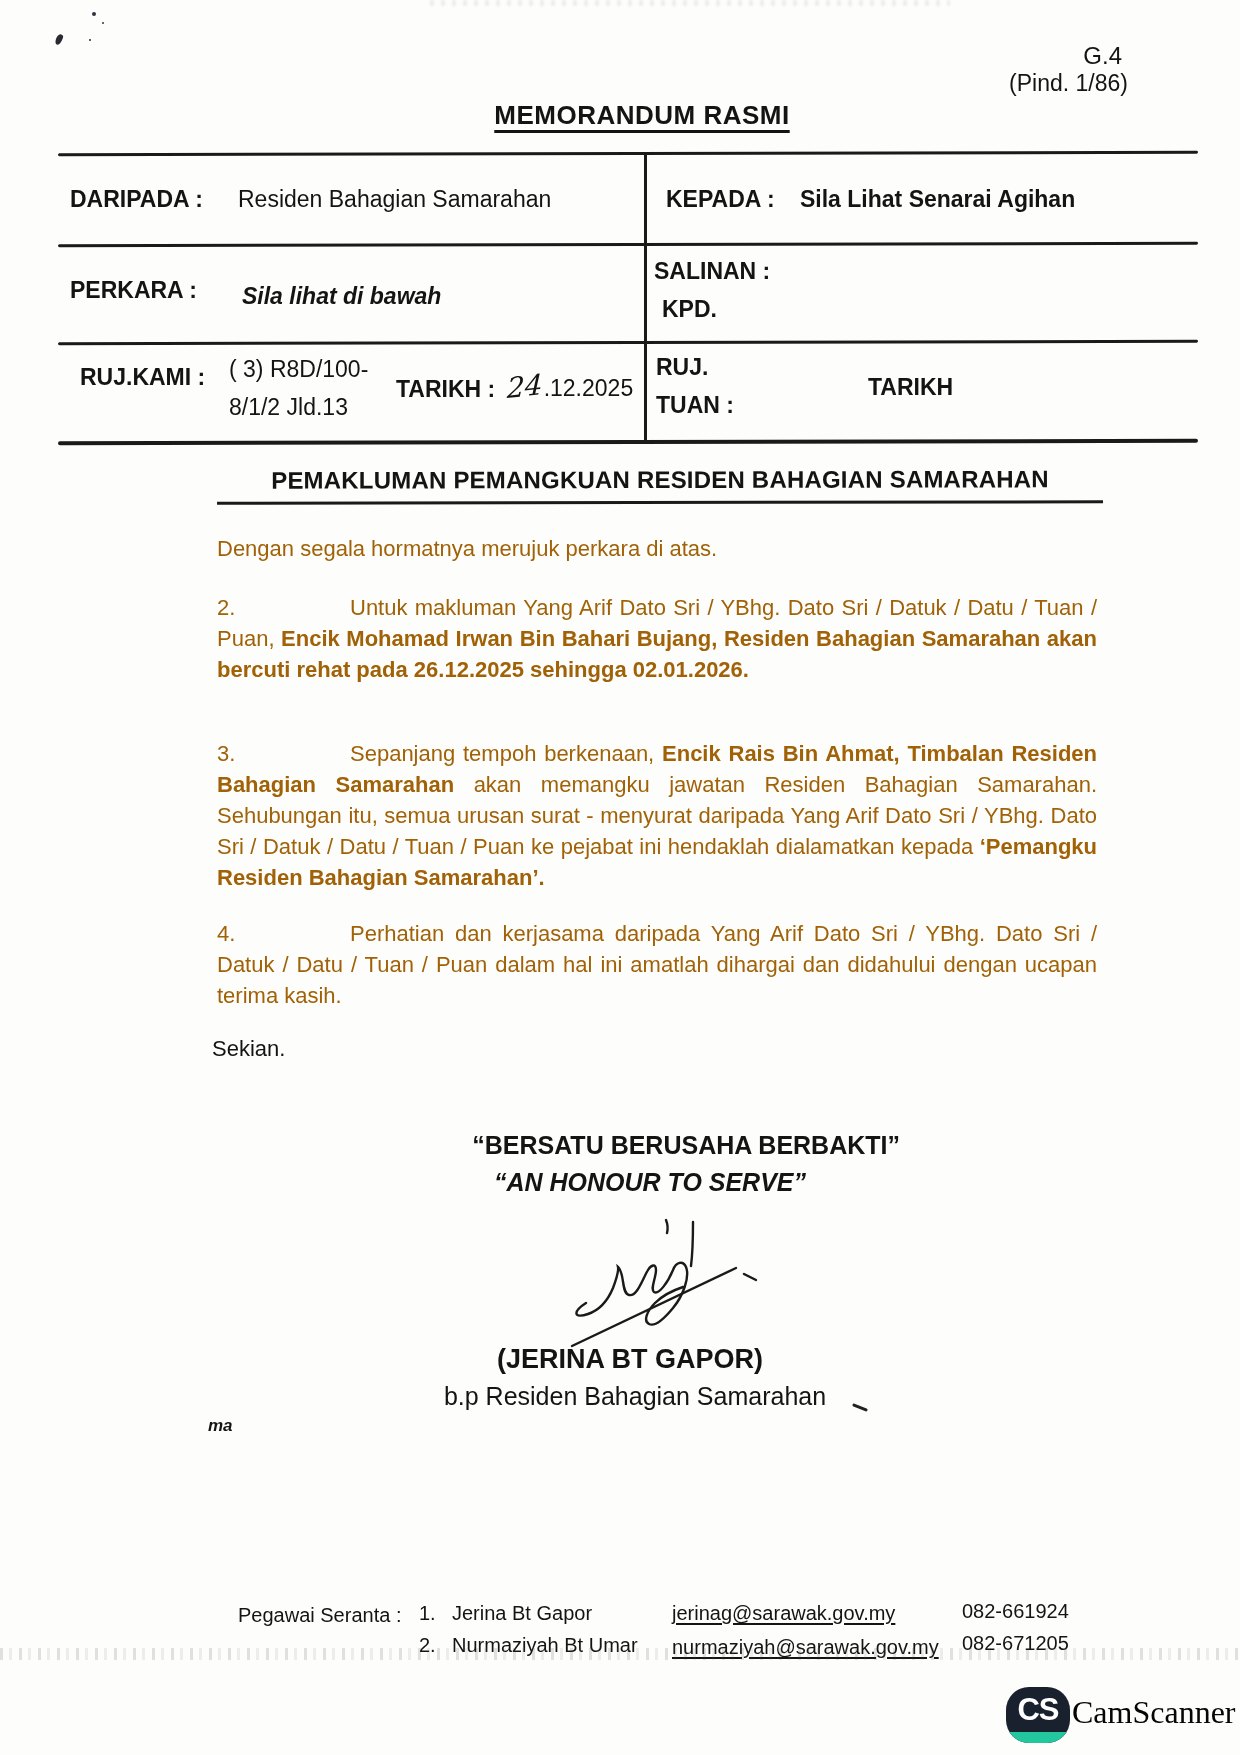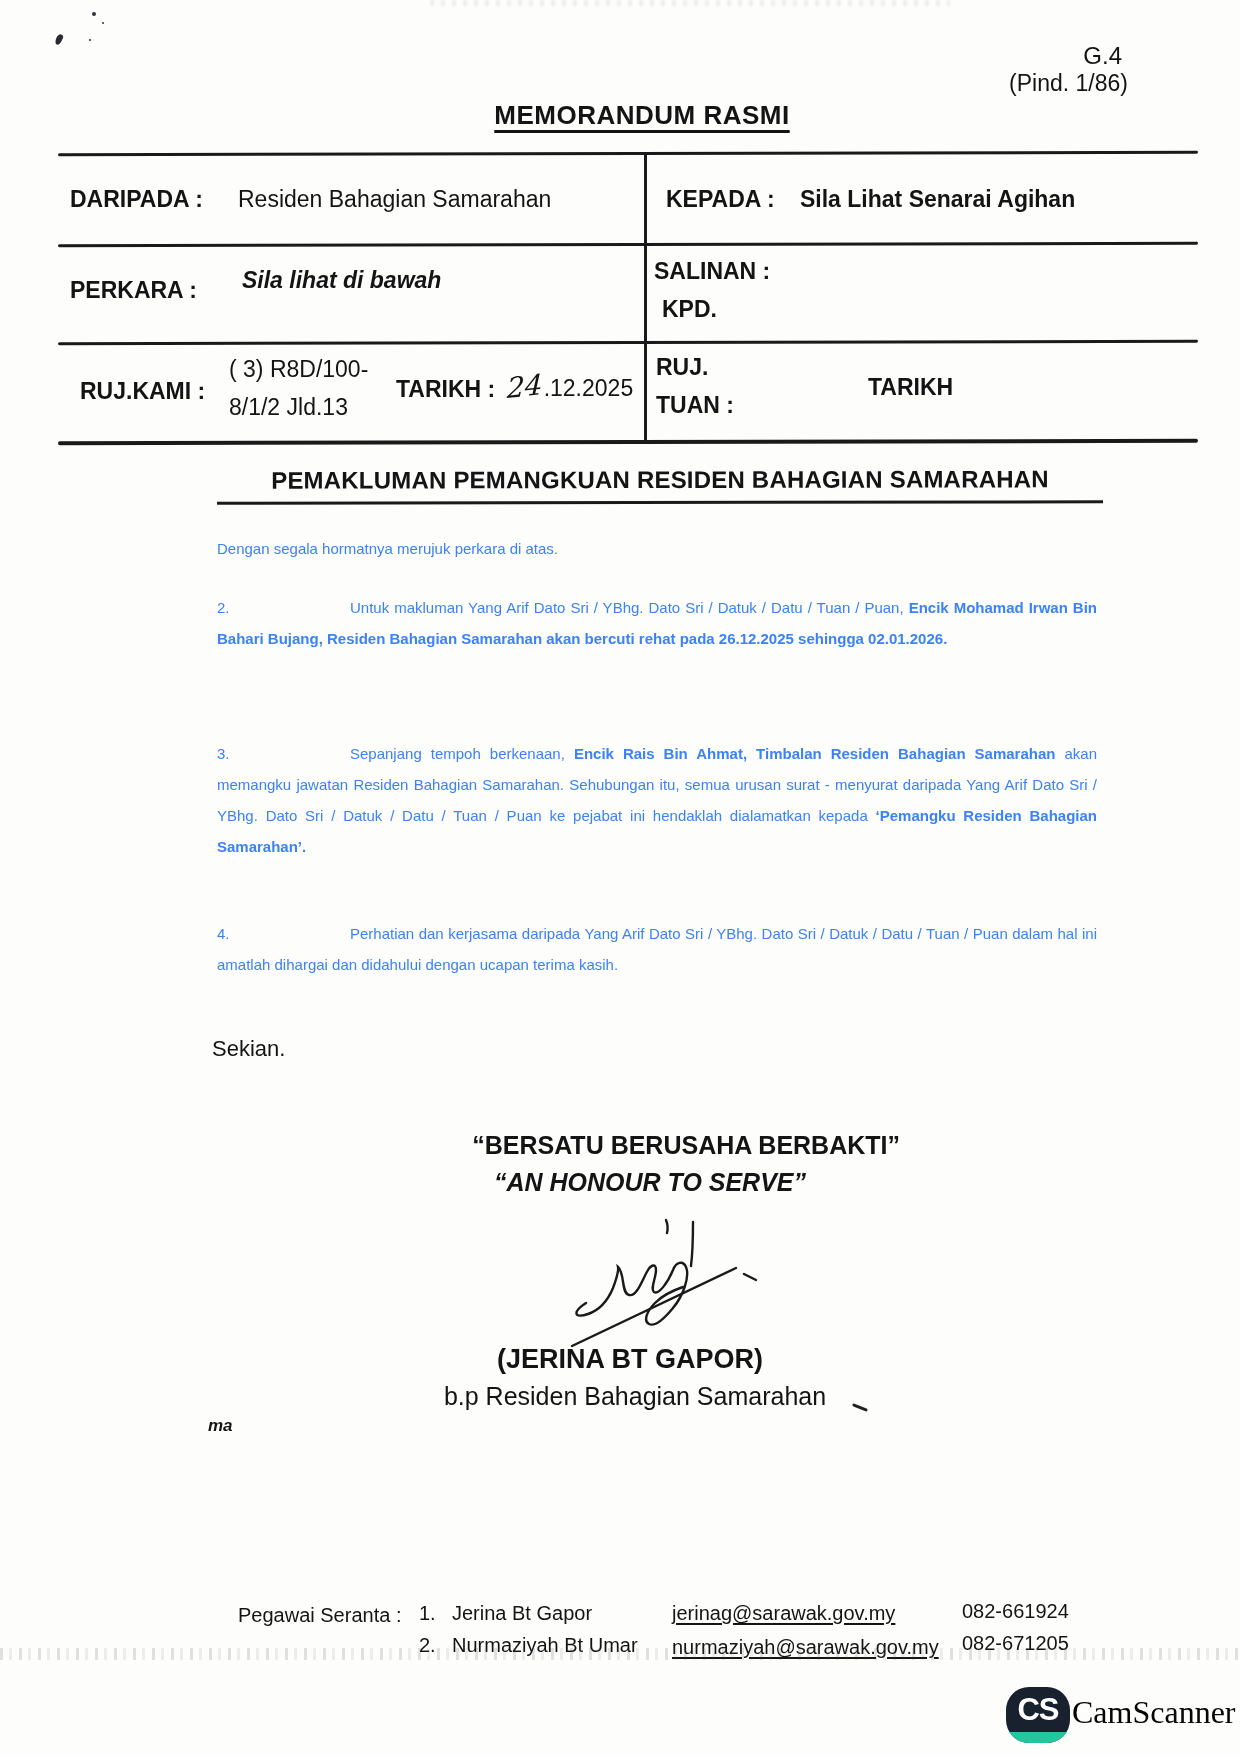--- a/index.html
+++ b/index.html
@@ -32,21 +32,21 @@
   .hand-date{
     display:inline-block;font-family:"DejaVu Serif",serif;font-style:italic;
     font-size:28px;transform:rotate(-6deg) skewX(-8deg);margin-right:1px;
   }
 
   
   .section-title-wrap{position:absolute;left:217px;top:466px;width:886px;text-align:center;
     border-bottom:3px solid #1a1a1a;padding-bottom:7px;transform:rotate(-.1deg);}
   .section-title{font-size:24px;font-weight:bold;letter-spacing:.2px;}
   .para{position:absolute;left:217px;width:880px;text-align:justify;
-    font-size:15px;line-height:31px;color:#3b82f6;}
+    font-size:22px;line-height:31px;color:#a16207;}
   .pnum{display:inline-block;width:133px;}
 
   
   .motto1{left:400px;top:1131px;width:500px;text-align:right;font-size:25px;font-weight:bold;}
   .motto2{left:400px;top:1168px;width:500px;text-align:center;font-size:25px;font-weight:bold;font-style:italic;}
 
   
   .sig-svg{position:absolute;left:556px;top:1208px;}
   .sig-name{left:460px;top:1344px;width:340px;text-align:center;font-size:27px;font-weight:bold;}
   .sig-role{left:440px;top:1382px;width:390px;text-align:center;font-size:25px;}
@@ -96,25 +96,25 @@
   <div class="hline" style="top:341px;"></div>
   <div class="hline" style="top:440px;height:4px;"></div>
   <div class="vline"></div>
 
   <div class="t cell-label" style="left:70px;top:186px;">DARIPADA :</div>
   <div class="t cell-val" style="left:238px;top:186px;">Residen Bahagian Samarahan</div>
   <div class="t cell-label" style="left:666px;top:186px;">KEPADA :</div>
   <div class="t cell-val b" style="left:800px;top:186px;">Sila Lihat Senarai Agihan</div>
 
   <div class="t cell-label" style="left:70px;top:277px;">PERKARA :</div>
-  <div class="t cell-val b i" style="left:242px;top:267px;">Sila lihat di bawah</div>
+  <div class="t cell-val b i" style="left:242px;top:283px;">Sila lihat di bawah</div>
   <div class="t cell-label" style="left:654px;top:258px;">SALINAN :</div>
   <div class="t cell-label" style="left:654px;top:296px;margin-left:8px;">KPD.</div>
 
-  <div class="t cell-label" style="left:80px;top:378px;">RUJ.KAMI :</div>
+  <div class="t cell-label" style="left:80px;top:364px;">RUJ.KAMI :</div>
   <div class="t cell-val" style="left:229px;top:356px;">( 3) R8D/100-</div>
   <div class="t cell-val" style="left:229px;top:394px;">8/1/2 Jld.13</div>
   <div class="t cell-label" style="left:396px;top:376px;">TARIKH :</div>
   <div class="t" style="left:507px;top:370px;font-size:23px;">
     <span class="hand-date">24</span><span>.12.2025</span>
   </div>
   <div class="t cell-label" style="left:656px;top:354px;">RUJ.</div>
   <div class="t cell-label" style="left:656px;top:392px;">TUAN :</div>
   <div class="t cell-label" style="left:868px;top:374px;">TARIKH</div>
 

